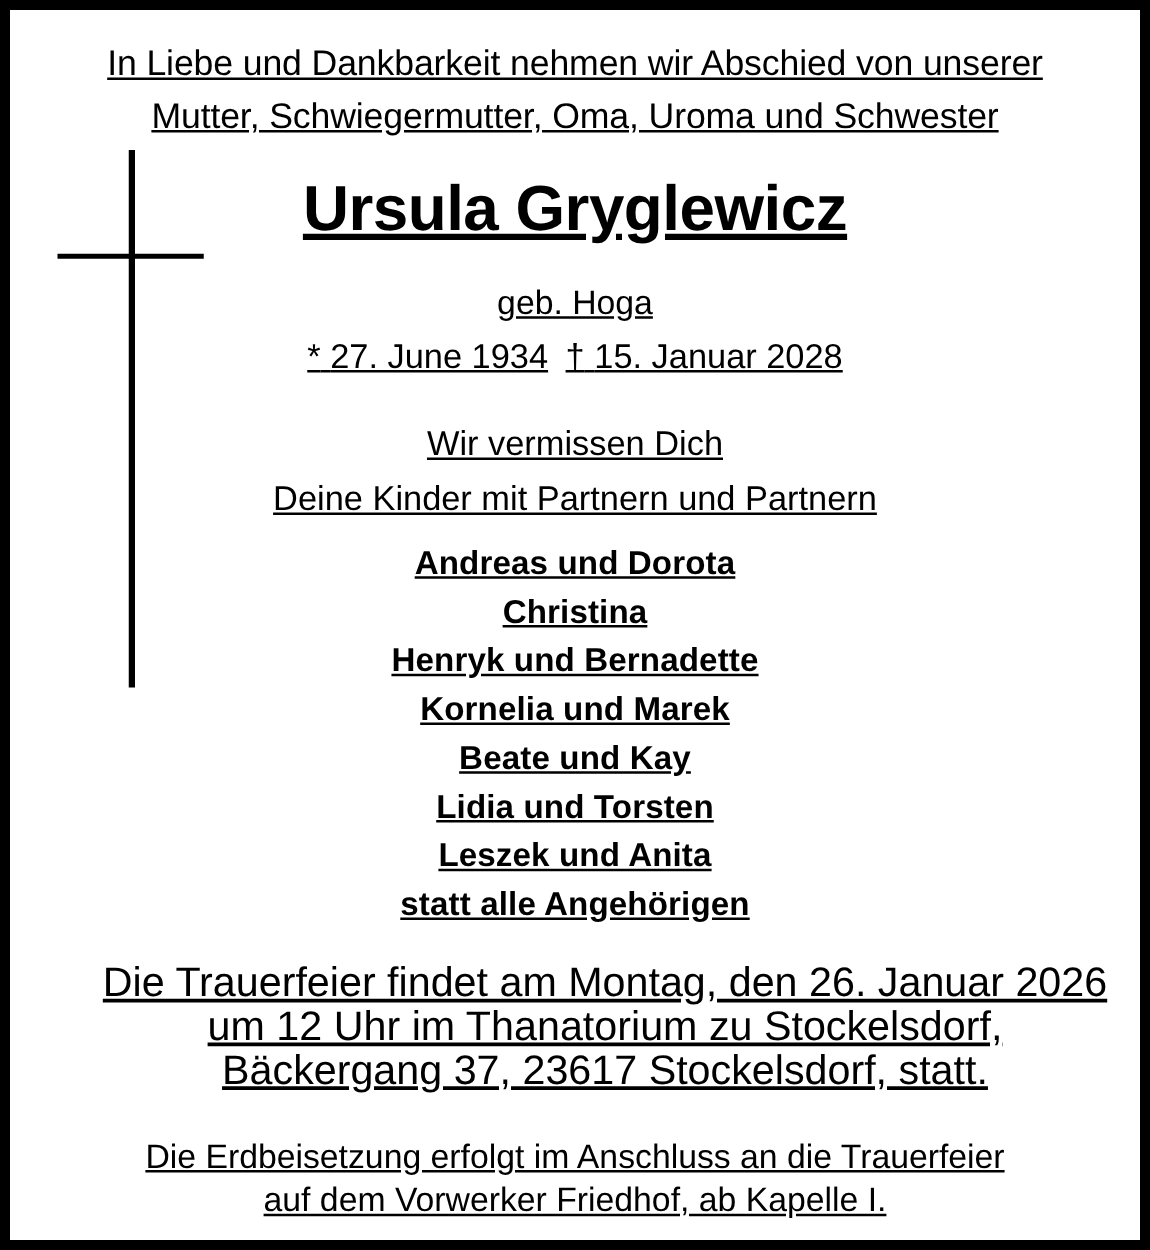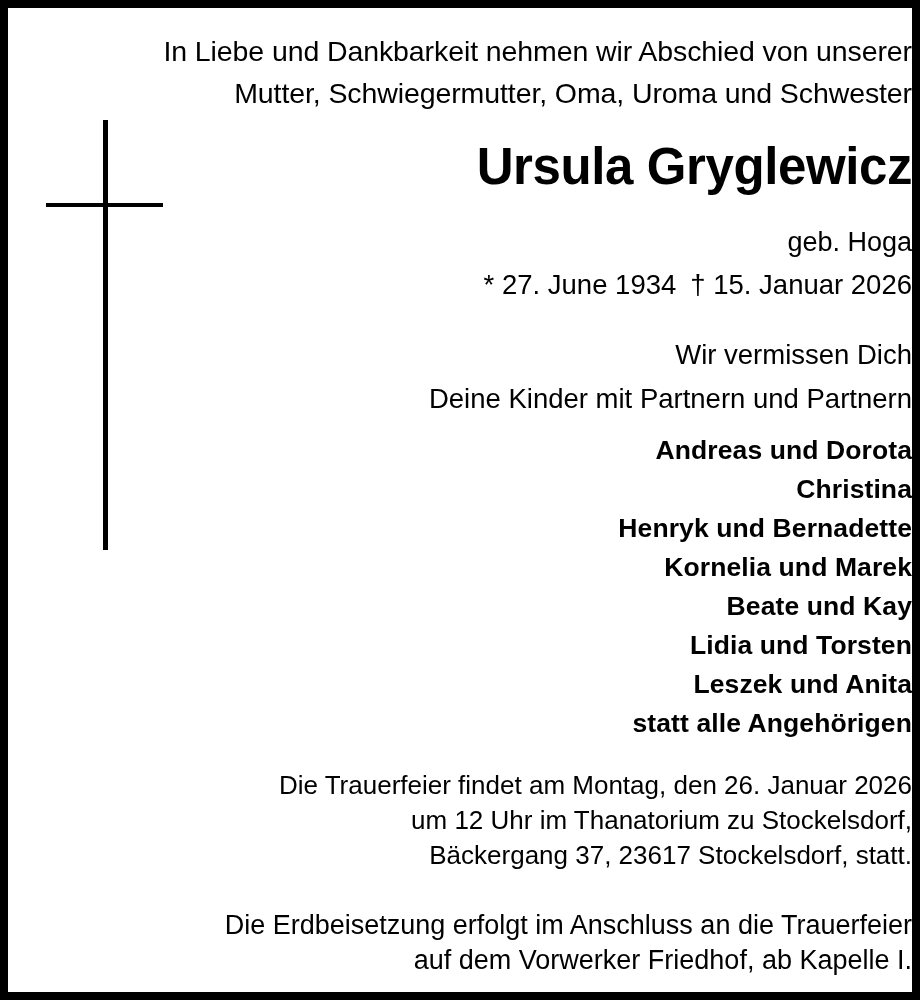--- a/index.html
+++ b/index.html
@@ -55,22 +55,23 @@
     width: 117px;
     height: 4px;
     background: #000000;
   }
 
   
   .block {
     position: absolute;
     left: 0;
     width: 904px;
-    text-align: right;
+    text-align: center;
     color: #000000;
+    text-decoration: underline;
   }
 
   .line { display: block; white-space: nowrap; }
 
   
   #intro { top: 22px; }
   #intro .line {
     font-size: 28.5px;
     line-height: 42px;
     font-weight: 400;
@@ -116,21 +117,21 @@
   #family-block .member {
     font-size: 26.5px;
     line-height: 39px;
     font-weight: 700;
     letter-spacing: 0.1px;
   }
 
   
   #ceremony-block { top: 760px; }
   #ceremony-block .line {
-    font-size: 26px;
+    font-size: 33px;
     line-height: 35px;
     font-weight: 400;
     padding-left: 48px;
   }
 
   
   #burial-block { top: 900px; }
   #burial-block .line {
     font-size: 27px;
     line-height: 35px;
@@ -155,21 +156,21 @@
 
     <div class="block" id="name-block">
       <span class="line name">Ursula Gryglewicz</span>
     </div>
 
     <div class="block" id="maiden-block">
       <span class="line maiden">geb. Hoga</span>
     </div>
 
     <div class="block" id="dates-block">
-      <span class="line dates"><span>*</span>&nbsp;<span>27. June 1934</span><span class="gap"></span><span>†</span>&nbsp;<span>15. Januar 2026</span></span>
+      <span class="line dates"><span>*</span>&nbsp;<span>27. June 1934</span><span class="gap"></span><span>†</span>&nbsp;<span>15. Januar 2028</span></span>
     </div>
 
     <div class="block" id="message-block">
       <span class="line">Wir vermissen Dich</span>
       <span class="line">Deine Kinder mit Partnern und Partnern</span>
     </div>
 
     <div class="block" id="family-block">
       <span class="line member">Andreas und Dorota</span>
       <span class="line member">Christina</span>

